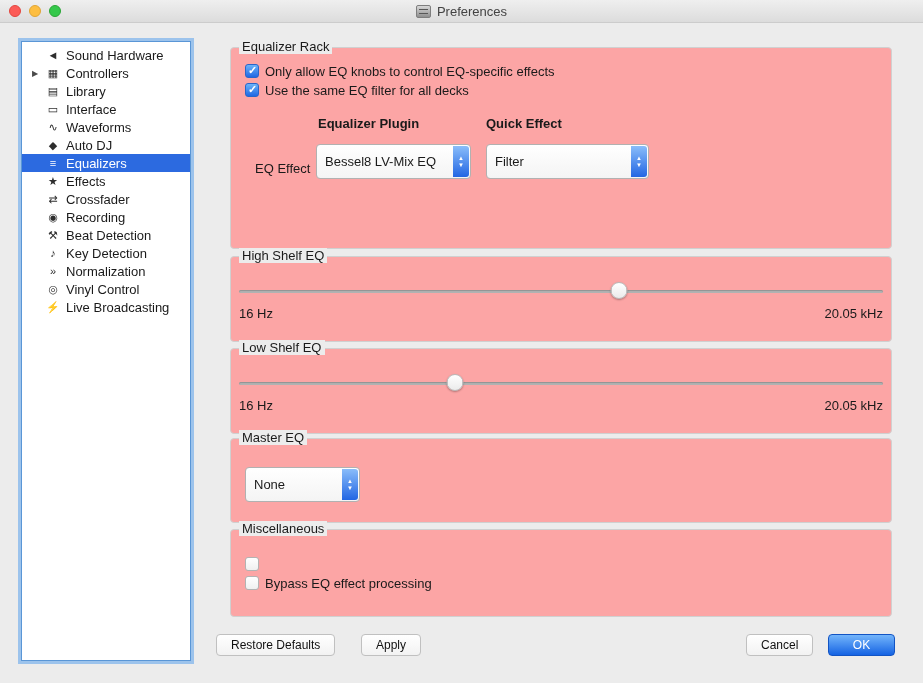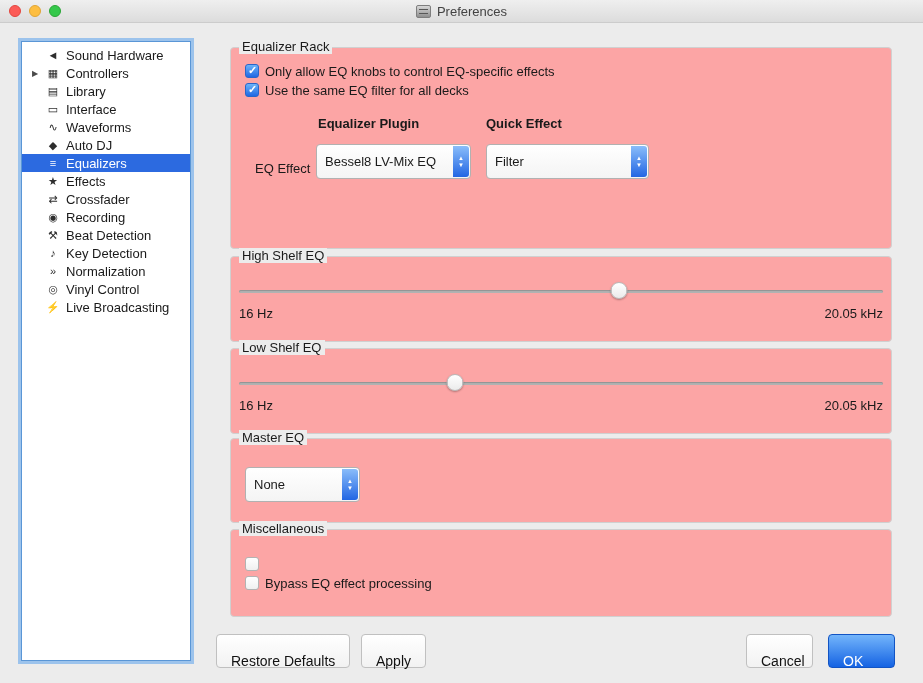--- a/index.html
+++ b/index.html
@@ -82,23 +82,23 @@
   .sl-cur { position:absolute; left:50%; transform:translateX(-50%);margin-top:44px; }
   .sl-max { position:absolute; right:0; }
 
   
   .misc-cb1 { top:26px; left:14px; }
   .misc-cb2 { top:45px; left:14px; }
   .er-cb1 { top:15px; left:14px; }
   .er-cb2 { top:34px; left:14px; }
 
   
-  .btn { position:absolute; top:634px; height:22px; line-height:20px; padding:16px 14px;
+  .btn { position:absolute; top:634px; height:22px; line-height:20px; padding:0 14px;
     background:linear-gradient(#ffffff,#f2f2f2); border:1px solid #c0c0c0; border-radius:4px;
-    font-size:14px; color:#111111; text-align:left; cursor:default; }
+    font-size:12px; color:#111111; text-align:center; cursor:default; }
   .btn-restore { left:216px; }
   .btn-apply   { left:361px; }
   .btn-cancel  { left:746px; width:67px; }
   .btn-ok      { left:828px; width:67px; background:linear-gradient(#73b5fb,#1563e3);
                  border-color:#1254c4; color:#ffffff; }
 </style>
 </head>
 <body>
 
 <div class="titlebar">

